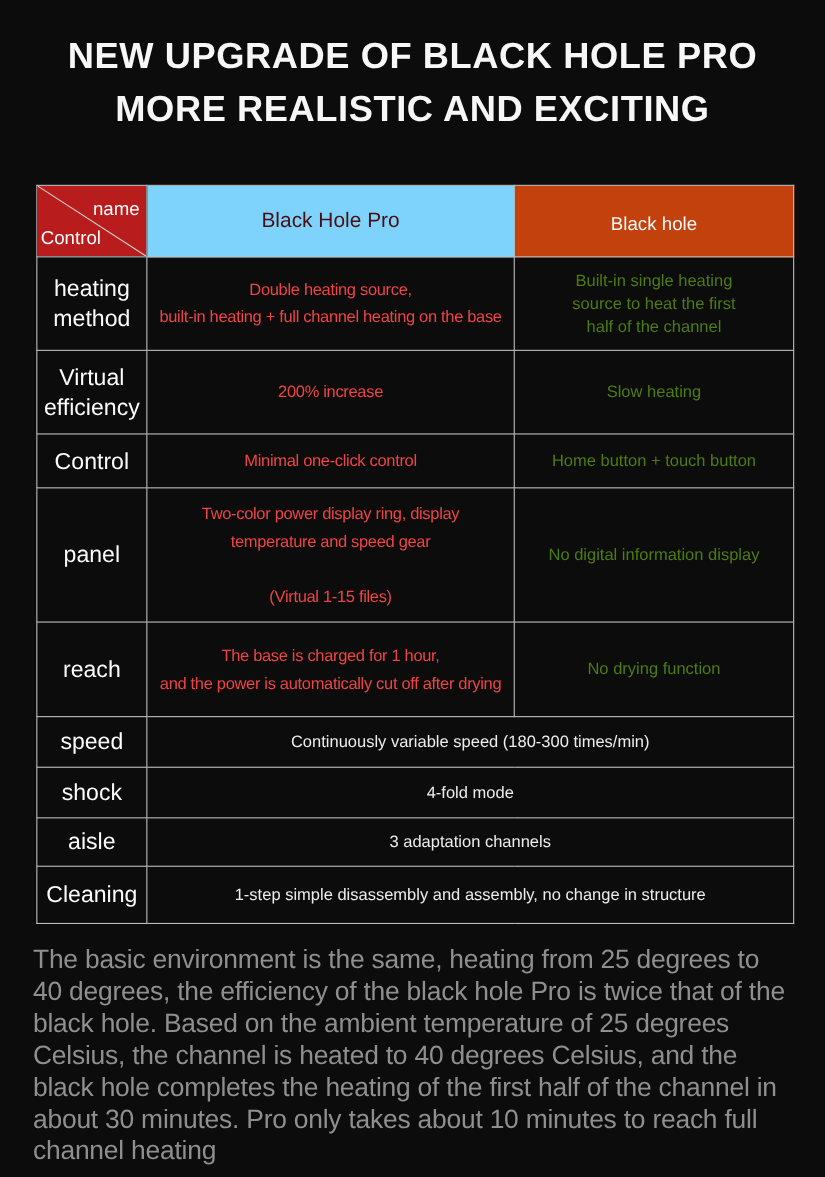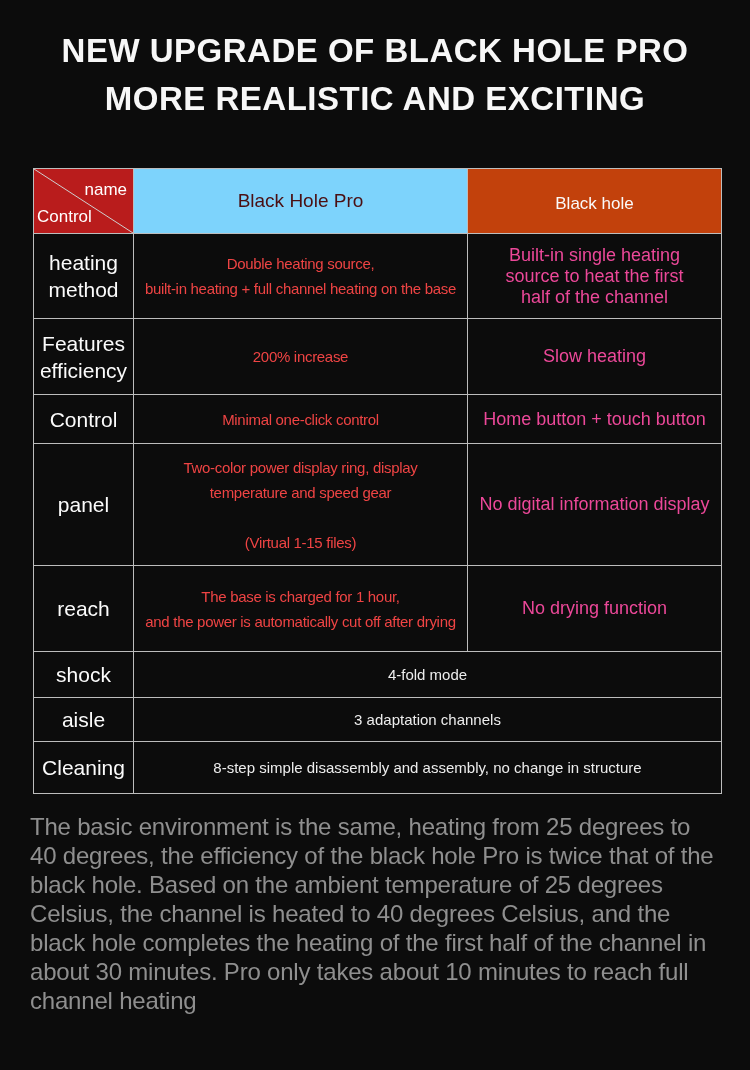--- a/index.html
+++ b/index.html
@@ -76,22 +76,22 @@
     line-height: 27px;
   }
   td.pro {
     color: #ef4444;
     font-size: 15px;
     line-height: 25px;
     letter-spacing: -0.3px;
     white-space: pre-line;
   }
   td.basic {
-    color: #ec4899;
-    font-size: 18px;
+    color: #4d7c0f;
+    font-size: 15px;
     line-height: 21px;
     white-space: pre-line;
   }
   td.span-cell {
     color: #ededed;
     font-size: 15px;
   }
 
   
   .footer {
@@ -137,21 +137,21 @@
     <tr style="height:85px">
       <td class="feat">heating method</td>
       <td class="pro">Double heating source,
 built-in heating + full channel heating on the base</td>
       <td class="basic">Built-in single heating
 source to heat the first
 half of the channel</td>
     </tr>
 
     <tr style="height:76px">
-      <td class="feat">Features efficiency</td>
+      <td class="feat">Virtual efficiency</td>
       <td class="pro">200% increase</td>
       <td class="basic">Slow heating</td>
     </tr>
 
     <tr style="height:49px">
       <td class="feat">Control</td>
       <td class="pro">Minimal one-click control</td>
       <td class="basic">Home button + touch button</td>
     </tr>
 
@@ -164,34 +164,38 @@
       <td class="basic">No digital information display</td>
     </tr>
 
     <tr style="height:86px">
       <td class="feat">reach</td>
       <td class="pro">The base is charged for 1 hour,
 and the power is automatically cut off after drying</td>
       <td class="basic">No drying function</td>
     </tr>
 
+    <tr style="height:46px">
+      <td class="feat">speed</td>
+      <td class="span-cell" colspan="2">Continuously variable speed (180-300 times/min)</td>
+    </tr>
 
     <tr style="height:46px">
       <td class="feat">shock</td>
       <td class="span-cell" colspan="2">4-fold mode</td>
     </tr>
 
     <tr style="height:44px">
       <td class="feat">aisle</td>
       <td class="span-cell" colspan="2">3 adaptation channels</td>
     </tr>
 
     <tr style="height:52px">
       <td class="feat">Cleaning</td>
-      <td class="span-cell" colspan="2">8-step simple disassembly and assembly, no change in structure</td>
+      <td class="span-cell" colspan="2">1-step simple disassembly and assembly, no change in structure</td>
     </tr>
 
   </tbody>
     </table>
 
   <p class="footer">The basic environment is the same, heating from 25 degrees to 40 degrees, the efficiency of the black hole Pro is twice that of the black hole. Based on the ambient temperature of 25 degrees Celsius, the channel is heated to 40 degrees Celsius, and the black hole completes the heating of the first half of the channel in about 30 minutes. Pro only takes about 10 minutes to reach full channel heating</p>
 
 </div>
 
 </body></html>

